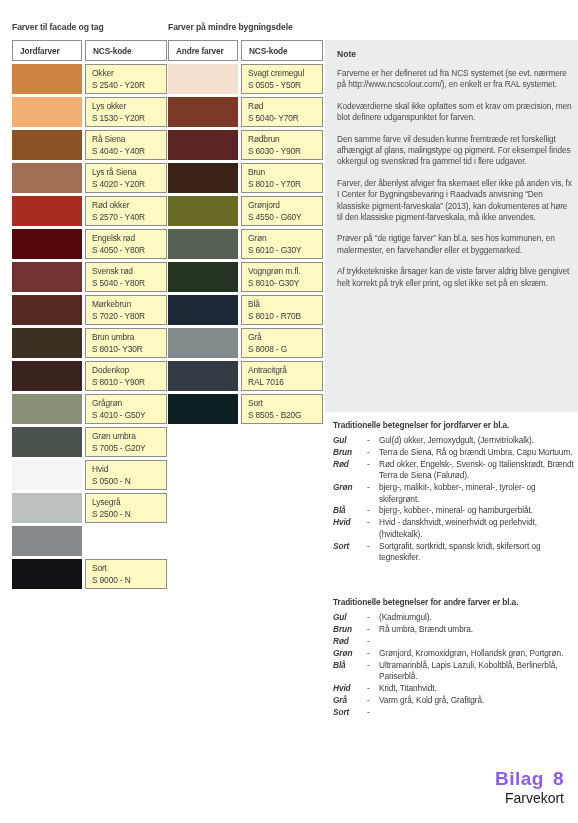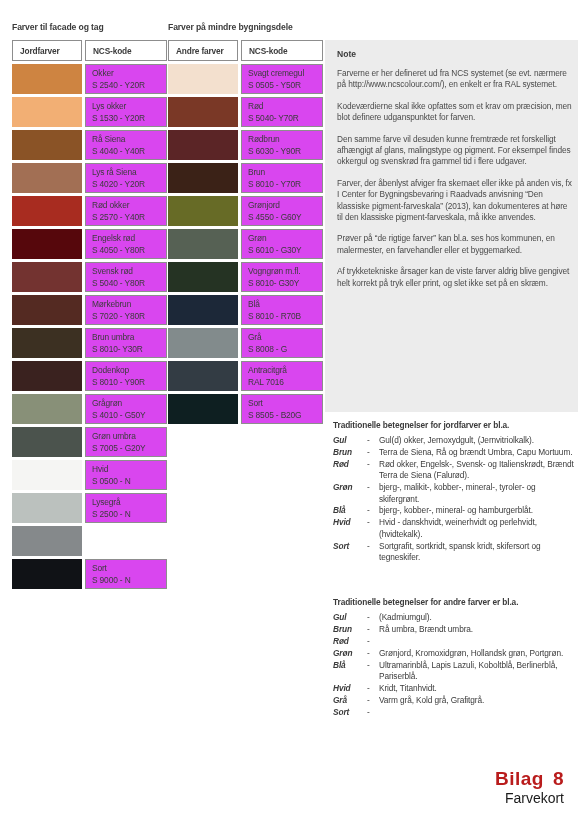--- a/index.html
+++ b/index.html
@@ -72,21 +72,21 @@
     margin-bottom: 3px;
   }
   .swatch {
     width: 70px;
     height: 30px;
     box-sizing: border-box;
   }
   .namecell {
     width: 82px;
     border: 1px solid #8d8d8d;
-    background: #d946ef;
+    background: #fef9c3;
     box-sizing: border-box;
     padding: 3px 0 0 6px;
     line-height: 11.5px;
     letter-spacing: -0.15px;
   }
   .namecell .nm {
     display: block;
     font-size: 8.4px;
     color: #3b3b3b;
   }
@@ -163,21 +163,21 @@
   
   .footer {
     position: absolute;
     right: 14px;
     bottom: 16px;
     text-align: right;
   }
   .footer .bilag {
     font-size: 19px;
     font-weight: bold;
-    color: #b91c1c;
+    color: #8b5cf6;
     letter-spacing: 0.5px;
     line-height: 22px;
   }
   .footer .bilag .num { margin-left: 9px; }
   .footer .sub {
     font-size: 14px;
     color: #1a1a1a;
     line-height: 17px;
   }
 </style>

